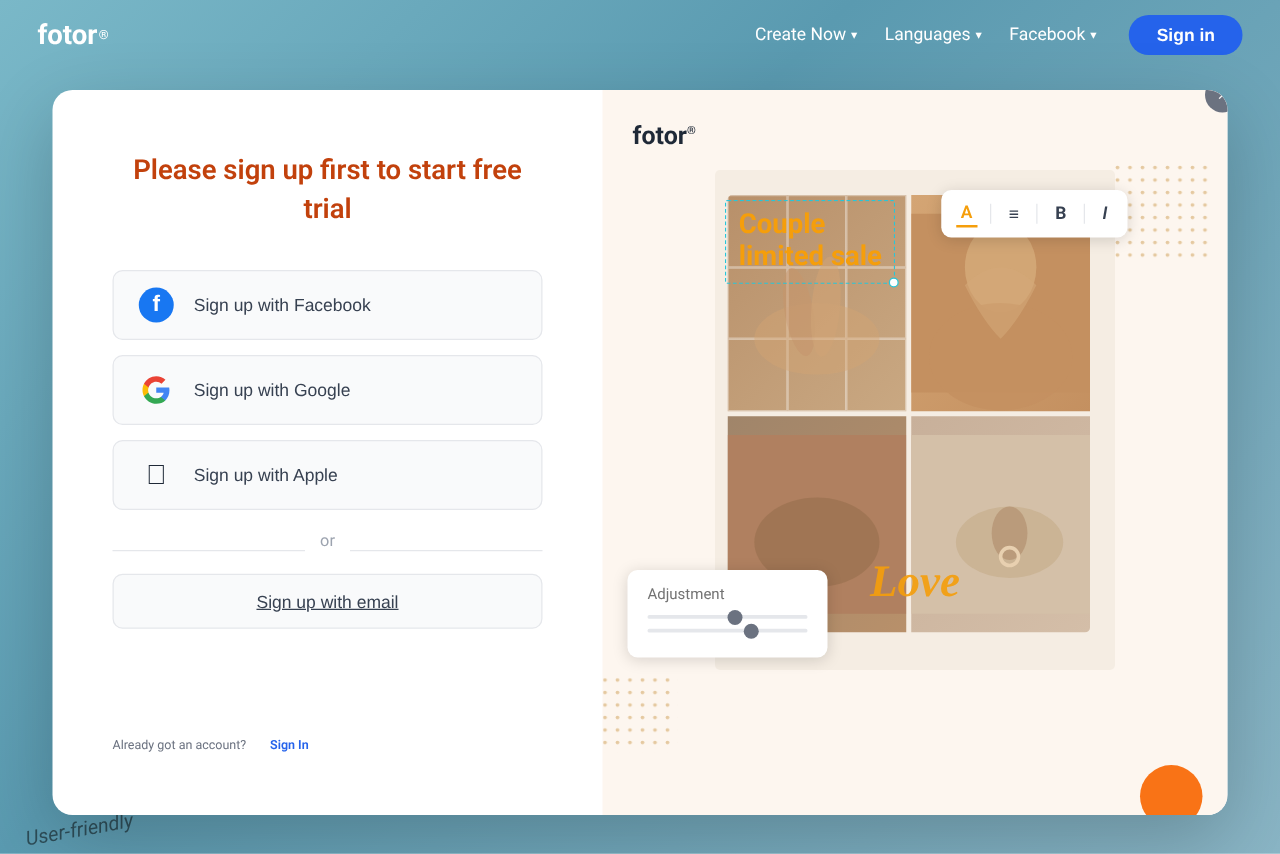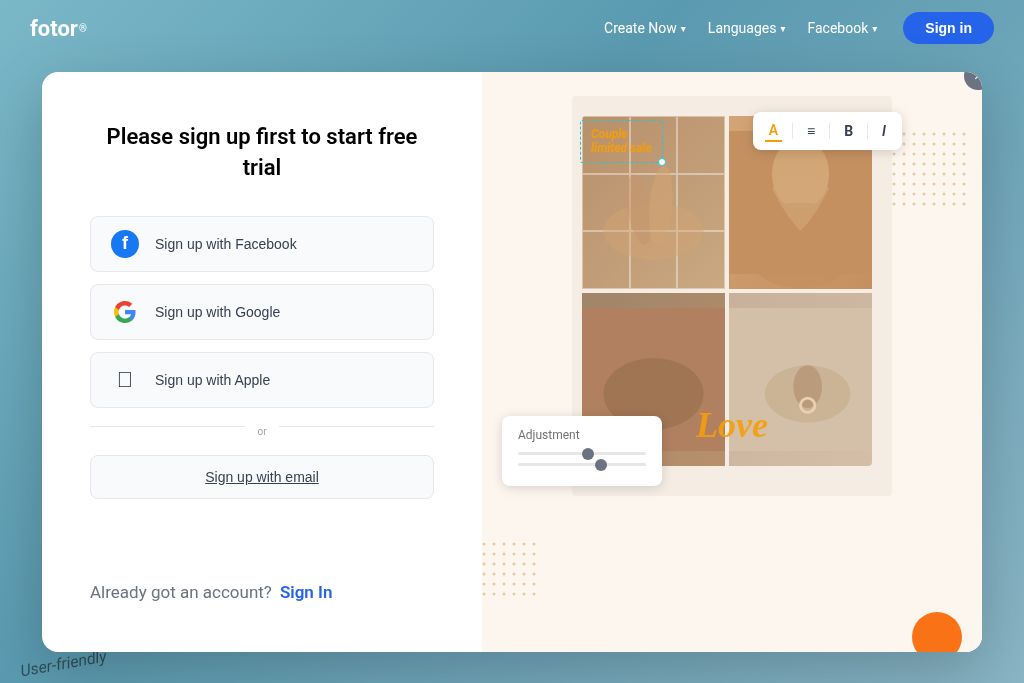--- a/index.html
+++ b/index.html
@@ -114,21 +114,21 @@
       flex-shrink: 0;
       padding: 50px 48px;
       display: flex;
       flex-direction: column;
       align-items: center;
     }
 
     .left-panel h2 {
       font-size: 22px;
       font-weight: 600;
-      color: #000000;
+      color: #c2410c;
       text-align: center;
       line-height: 1.4;
       margin-bottom: 32px;
     }
 
     .auth-buttons {
       width: 100%;
       display: flex;
       flex-direction: column;
       gap: 12px;
@@ -180,26 +180,26 @@
     }
 
     
     .apple-icon {
       font-size: 22px;
       color: #1f2937;
     }
 
     .divider {
       display: flex;
-      align-items: flex-start;
+      align-items: flex-end;
       gap: 12px;
       width: 100%;
       margin: 6px 0;
       color: #9ca3af;
-      font-size: 10px;
+      font-size: 13px;
     }
     .divider::before, .divider::after {
       content: '';
       flex: 1;
       height: 1px;
       background: #e5e7eb;
     }
 
     .email-btn {
       width: 100%;
@@ -213,22 +213,22 @@
       text-align: center;
       font-weight: 500;
       text-decoration: underline;
     }
 
     .bottom-signin {
       margin-top: auto;
       padding-top: 40px;
       display: flex;
       align-items: flex-start;
-      gap: 8px;
-      font-size: 17px;
+      gap: 19px;
+      font-size: 10px;
       color: #6b7280;
       width: 100%;
     }
     .bottom-signin a {
       color: #2563eb;
       font-weight: 600;
       text-decoration: none;
       cursor: pointer;
     }
 
@@ -323,24 +323,23 @@
       position: absolute;
       top: 24px;
       left: 8px;
       background: transparent;
       border: 1.5px dashed #26c6da;
       border-radius: 2px;
       padding: 6px 10px;
       z-index: 10;
     }
     .collage-text-content {
-      font-size: 12px;
+      font-size: 22px;
       font-weight: 700;
       color: #f59e0b;
-      font-style: italic;
       line-height: 1.2;
     }
 
     
     .resize-handle {
       position: absolute;
       bottom: -4px;
       right: -4px;
       width: 8px;
       height: 8px;
@@ -543,20 +542,23 @@
         <button class="email-btn">Sign up with email</button>
       </div>
 
       <div class="bottom-signin">
         <span>Already got an account?</span>
         <a>Sign In</a>
       </div>
     </div>
 
     <div class="right-panel">
+      <div class="right-logo">
+        <span>fotor</span><sup>®</sup>
+      </div>
 
       <svg class="dot-pattern top-right-dots" viewBox="0 0 80 80">
         <pattern id="dots" x="0" y="0" width="10" height="10" patternUnits="userSpaceOnUse">
           <circle cx="2" cy="2" r="1.5" fill="#e5c9a0"></circle>
         </pattern>
         <rect width="80" height="80" fill="url(#dots)"></rect>
       </svg>
 
       <div class="collage-area">
         <div class="collage-container">

